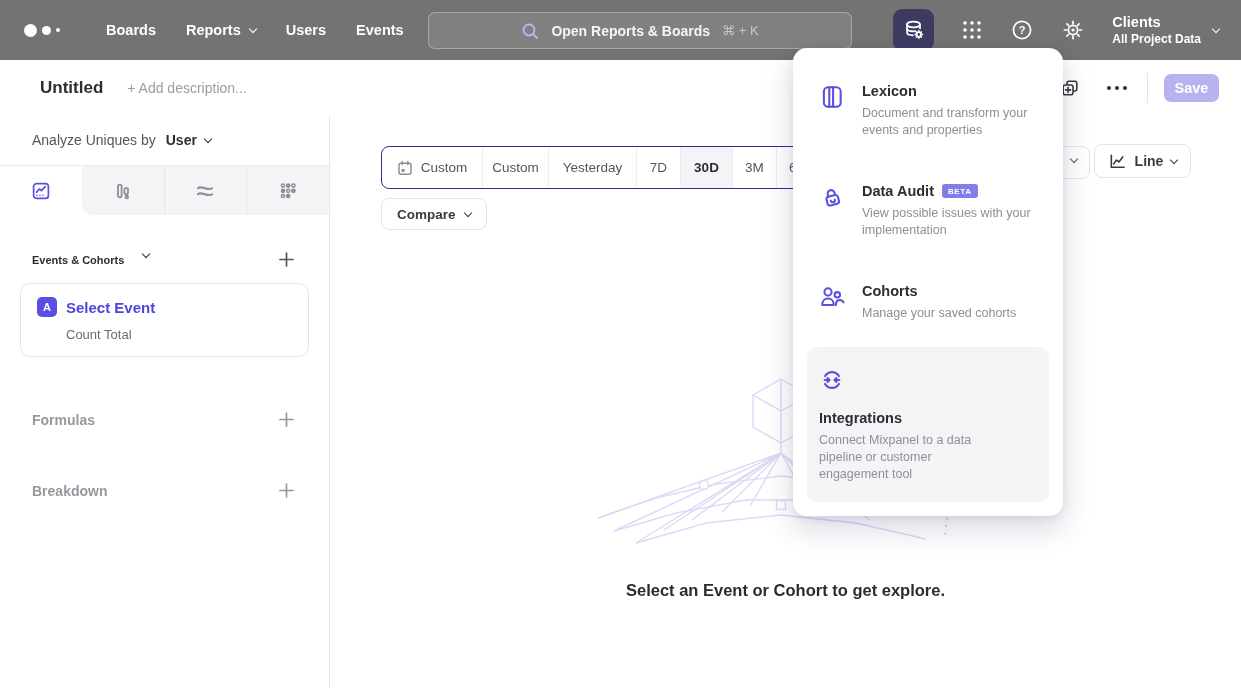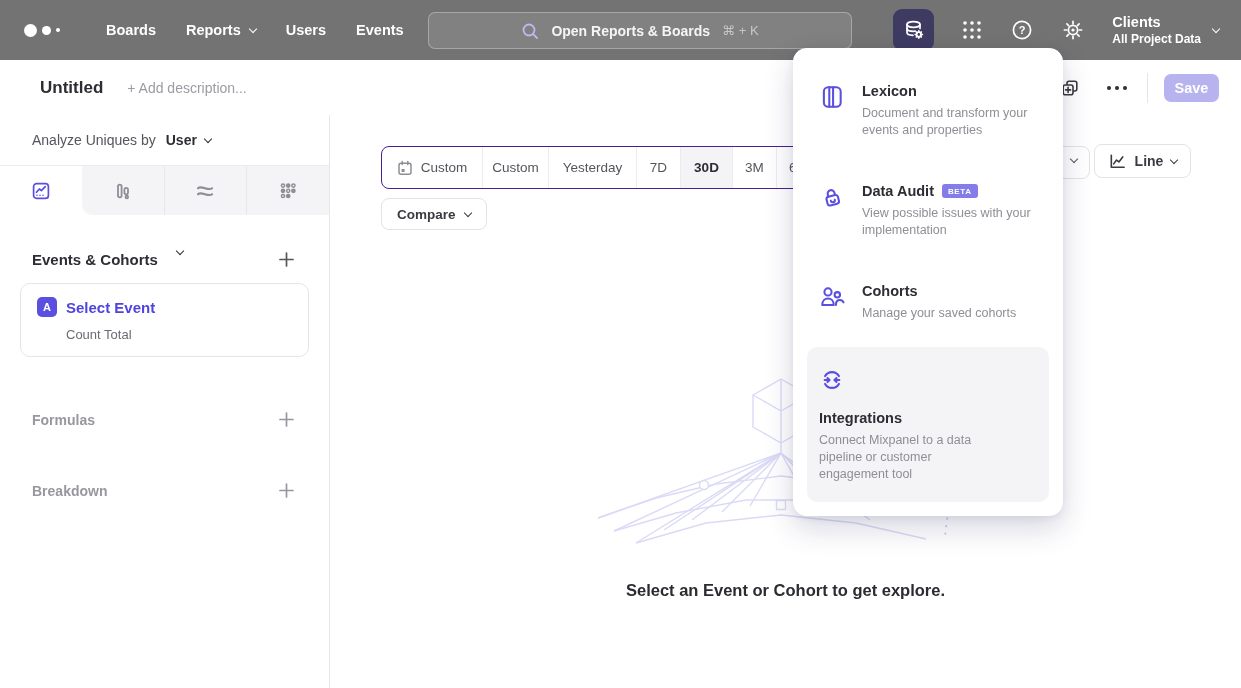--- a/index.html
+++ b/index.html
@@ -39,21 +39,21 @@
   .sidebar { width:330px; border-right:1px solid #E7E7EA; background:#fff; flex:none; }
   .analyze-row { height:50px; display:flex; align-items:center; padding:0 32px; font-size:14px; color:#55555C; gap:6px; }
   .analyze-row .val { color:#2d2d33; font-weight:700; margin-left:4px; display:flex; align-items:center; gap:8px; cursor:pointer; }
   .tabstrip { height:50px; border-top:1px solid #ECECEF; display:flex; }
   .tab { flex:1; display:flex; align-items:center; justify-content:center; cursor:pointer; color:#8e8e96; }
   .tab.active { color:#5A4FE0; }
   .tab.inactive { background:#F4F4F6; }
   .tab.first-inactive { border-bottom-left-radius:10px; }
   .tab.sep { border-left:1px solid #E7E7EA; }
   .events-header { margin-top:36px; padding:0 34px 0 32px; display:flex; align-items:center; justify-content:space-between; }
-  .events-header .lbl { font-size:15px; font-weight:700; color:#2d2d33; display:flex; align-items:flex-start; gap:19px; cursor:pointer; }
+  .events-header .lbl { font-size:11px; font-weight:700; color:#2d2d33; display:flex; align-items:flex-start; gap:19px; cursor:pointer; }
   .plus-btn { color:#75757e; cursor:pointer; display:flex; }
   .event-card { margin:15px 20px 0; border:1px solid #E5E5E9; border-radius:10px; padding:13px 16px 14px; background:#fff; cursor:pointer; }
   .event-row { display:flex; align-items:center; gap:9px; }
   .event-badge { width:20px; height:20px; border-radius:5px; background:#5A4FE0; color:#fff; font-size:11px; font-weight:700; display:flex; align-items:center; justify-content:center; }
   .event-title { color:#4F44E0; font-size:15px; font-weight:700; }
   .event-sub { color:#6b6b74; font-size:13px; margin:10px 0 0 29px; }
   .side-section { display:flex; align-items:center; justify-content:space-between; padding:0 34px 0 32px; margin-top:54px;gap:28px; }
   .side-section:first-of-type { margin-top:38px; }
   .side-section .lbl { font-size:14px; font-weight:700; color:#97979f; }
   .side-section .plus-btn { color:#97979f; }

